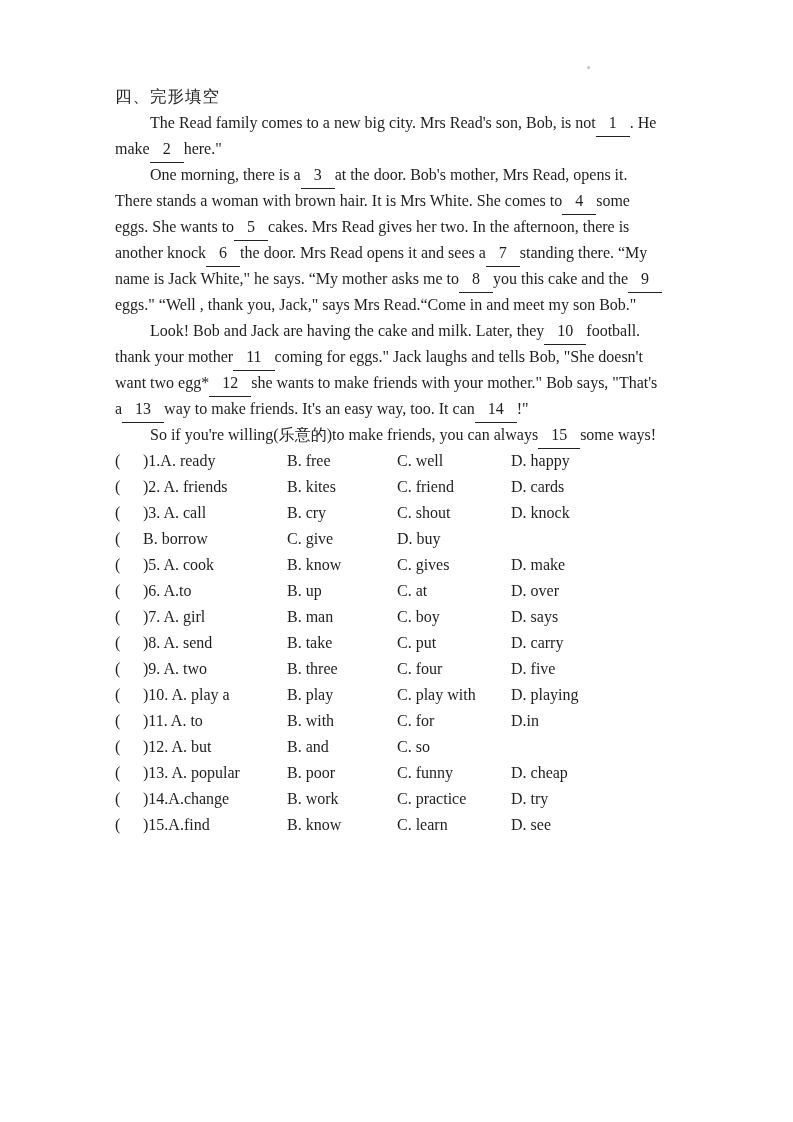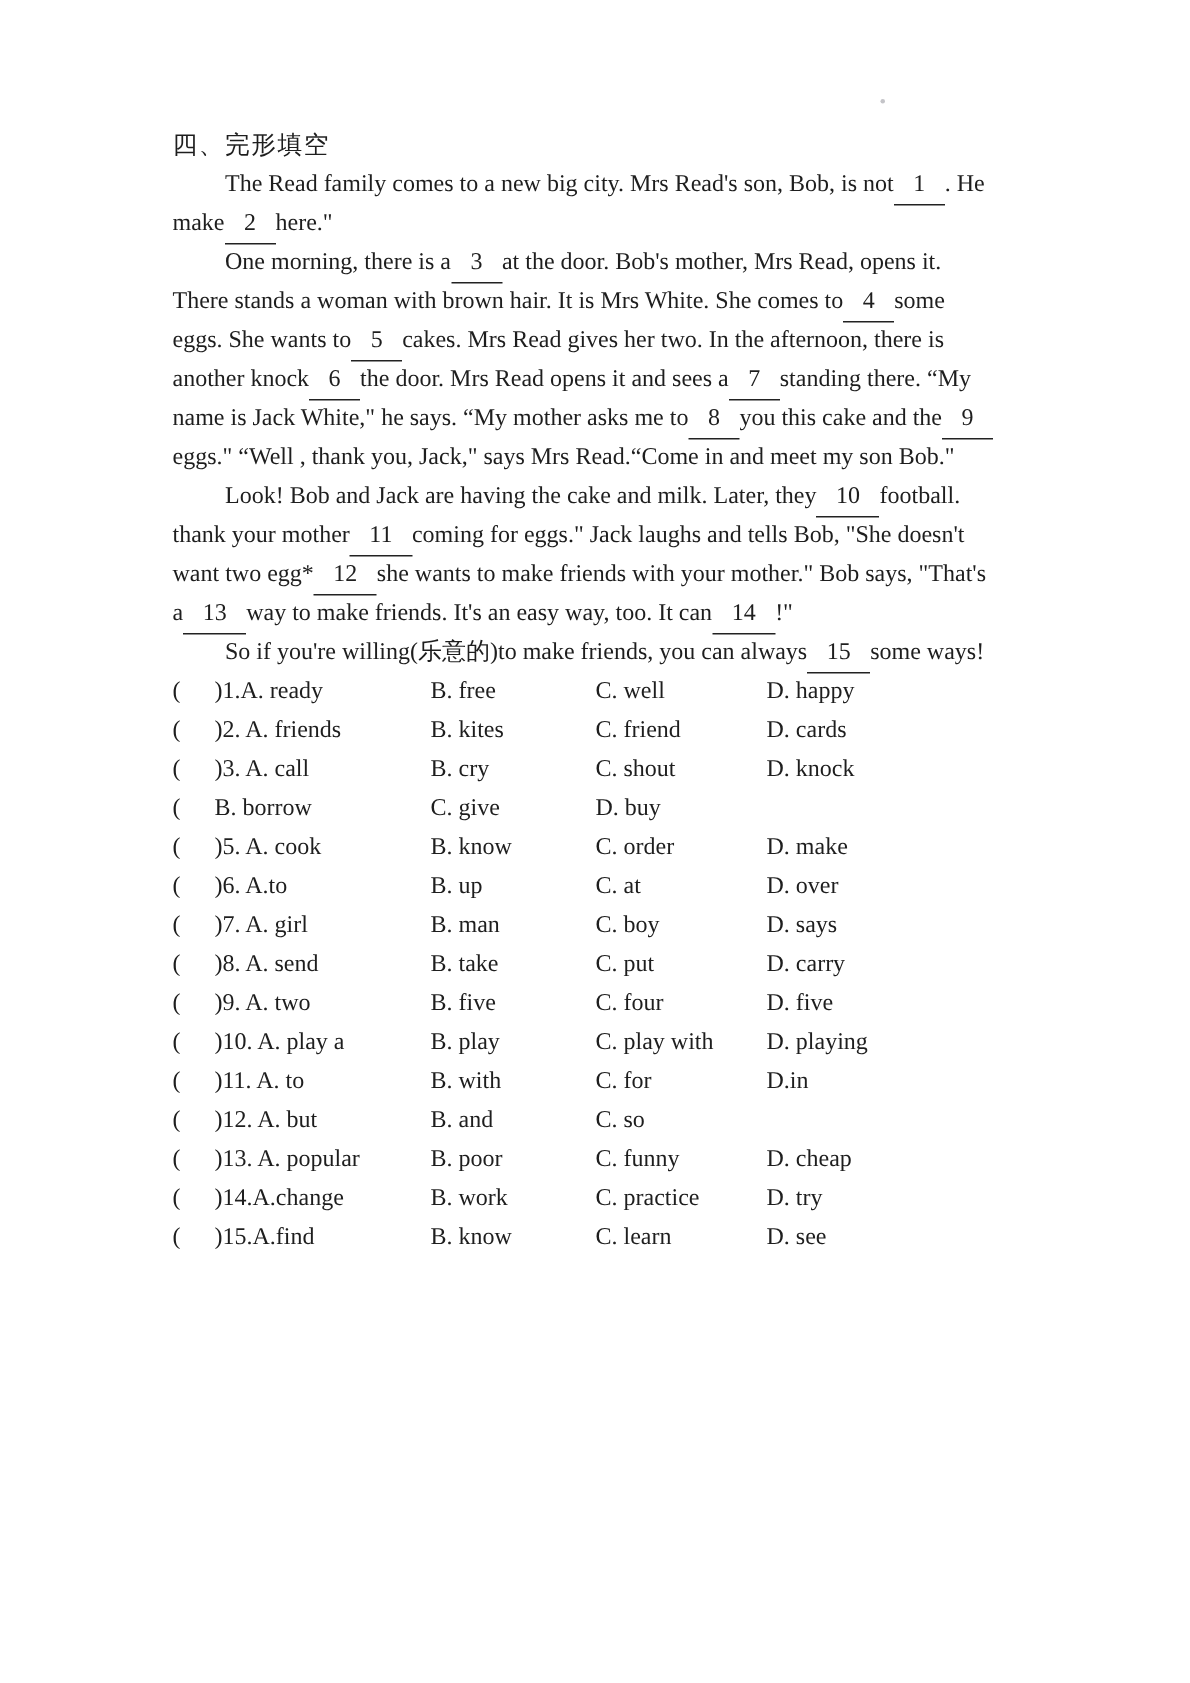--- a/index.html
+++ b/index.html
@@ -127,21 +127,21 @@
       <span class="cell">(</span>
       <span class="cell">B. borrow</span>
       <span class="cell">C. give</span>
       <span class="cell">D. buy</span>
     </div>
 
     <div class="opt-row">
       <span class="cell">(</span>
       <span class="cell">)5. A. cook</span>
       <span class="cell">B. know</span>
-      <span class="cell">C. order</span>
+      <span class="cell">C. gives</span>
       <span class="cell">D. make</span>
     </div>
 
     <div class="opt-row">
       <span class="cell">(</span>
       <span class="cell">)6. A.to</span>
       <span class="cell">B. up</span>
       <span class="cell">C. at</span>
       <span class="cell">D. over</span>
     </div>
@@ -158,21 +158,21 @@
       <span class="cell">(</span>
       <span class="cell">)8. A. send</span>
       <span class="cell">B. take</span>
       <span class="cell">C. put</span>
       <span class="cell">D. carry</span>
     </div>
 
     <div class="opt-row">
       <span class="cell">(</span>
       <span class="cell">)9. A. two</span>
-      <span class="cell">B. five</span>
+      <span class="cell">B. three</span>
       <span class="cell">C. four</span>
       <span class="cell">D. five</span>
     </div>
 
     <div class="opt-row">
       <span class="cell">(</span>
       <span class="cell">)10. A. play a</span>
       <span class="cell">B. play</span>
       <span class="cell">C. play with</span>
       <span class="cell">D. playing</span>

